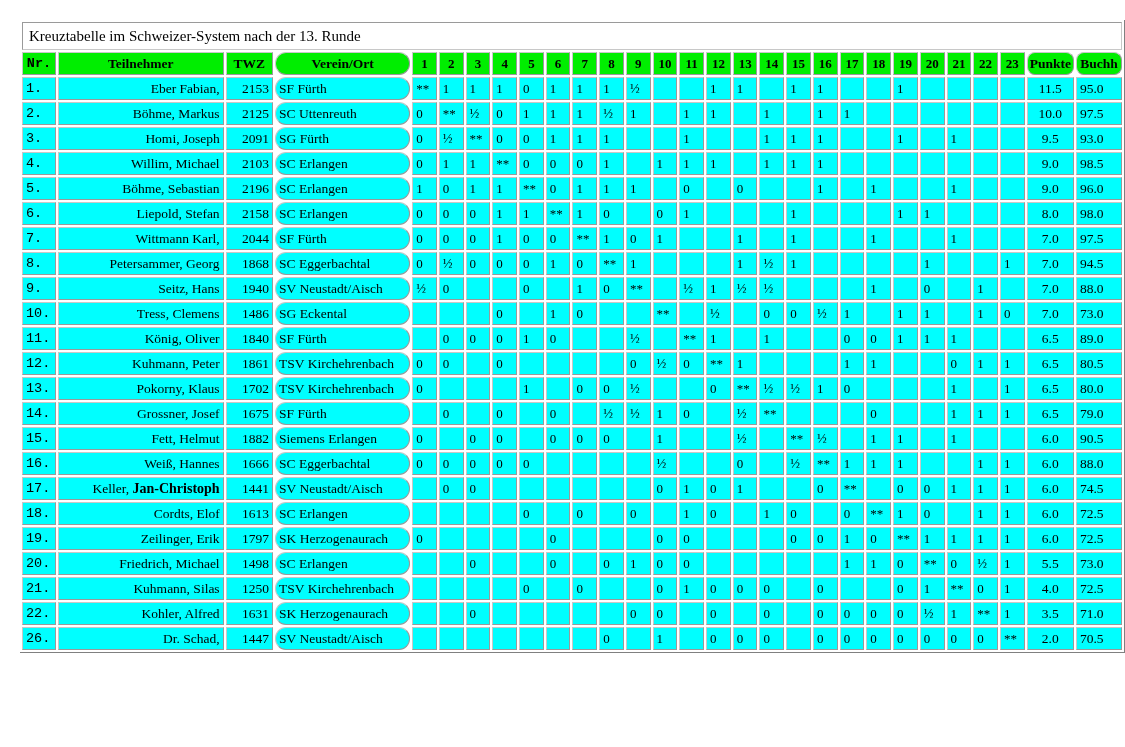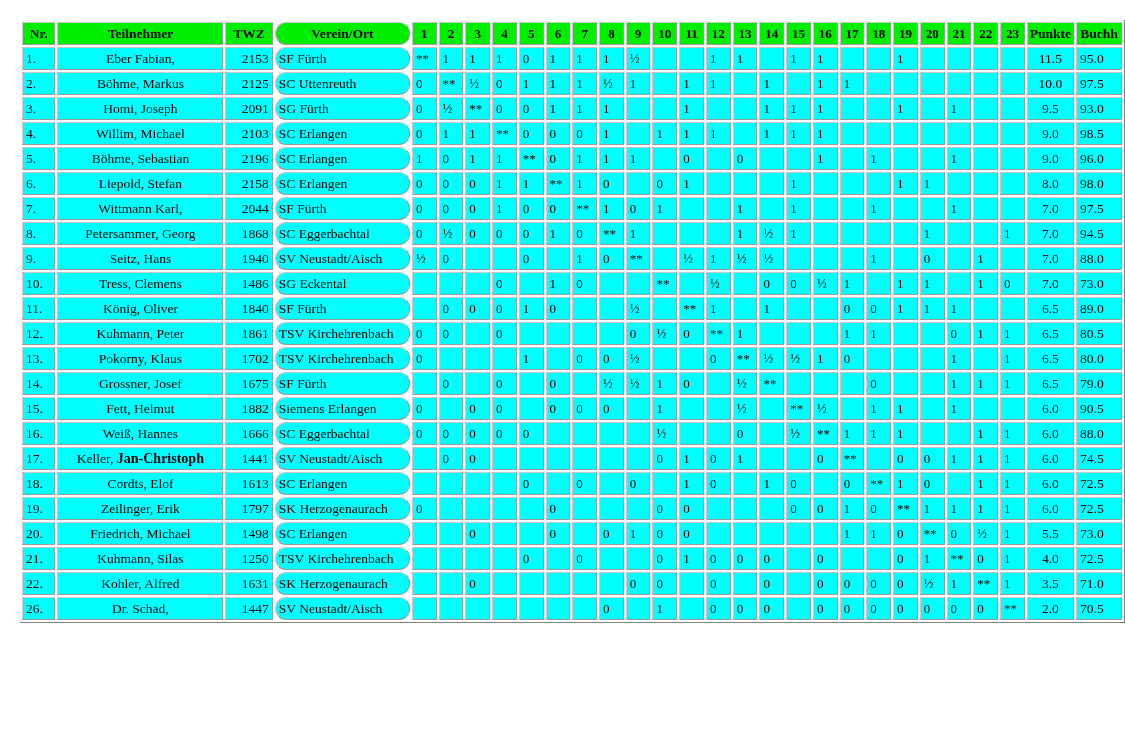--- a/index.html
+++ b/index.html
@@ -43,39 +43,42 @@
     border-right:1px solid #c8c8c8;
     border-bottom:1px solid #c8c8c8;
   }
   
   tr.head-row td{
     background:#00ee00;
     font-weight:bold;
     text-align:center;
     height:19px;line-height:19px;
   }
-  td.c-nr{width:26px;text-align:left;}
-  td.c-name{width:160px;text-align:center;}
+  td.c-nr{width:26px;text-align:left;font-family:Liberation Mono, monospace;}
+  td.c-name{width:160px;text-align:right;}
   td.c-twz{width:40px;text-align:right;}
   td.c-club{width:128px;text-align:left;border-radius:11px;}
   td.c-rnd{width:17px;text-align:left;padding:1px 2px;font-size:13px;}
   td.c-pts{width:38px;text-align:center;}
   td.c-bh{width:38px;text-align:left;margin-left:28px;}
   tr.head-row td.c-name,tr.head-row td.c-club,tr.head-row td.c-twz,
   tr.head-row td.c-nr,tr.head-row td.c-pts,tr.head-row td.c-bh{text-align:center;}
-  tr.head-row td.c-pts,tr.head-row td.c-bh{padding:1px 2px;}
+  tr.head-row td.c-pts,tr.head-row td.c-bh{padding:1px 2px;border-radius:8px;}
   .small-first{font-size:14px;font-weight:bold;}
   td.c-nr{text-align:left;}
 </style>
 </head>
 <body>
 
 <div id="wrap">
   <table class="cross">
     <tbody>
+      <tr class="caption-row">
+        <td id="caption-cell" colspan="29">Kreuztabelle im Schweizer-System nach der 13. Runde</td>
+      </tr>
       <tr class="head-row" id="head-row">
         <td class="c-nr">Nr.</td>
         <td class="c-name">Teilnehmer</td>
         <td class="c-twz">TWZ</td>
         <td class="c-club">Verein/Ort</td>
 
         <td class="c-rnd">1</td>
           <td class="c-rnd">2</td>
           <td class="c-rnd">3</td>
           <td class="c-rnd">4</td>

